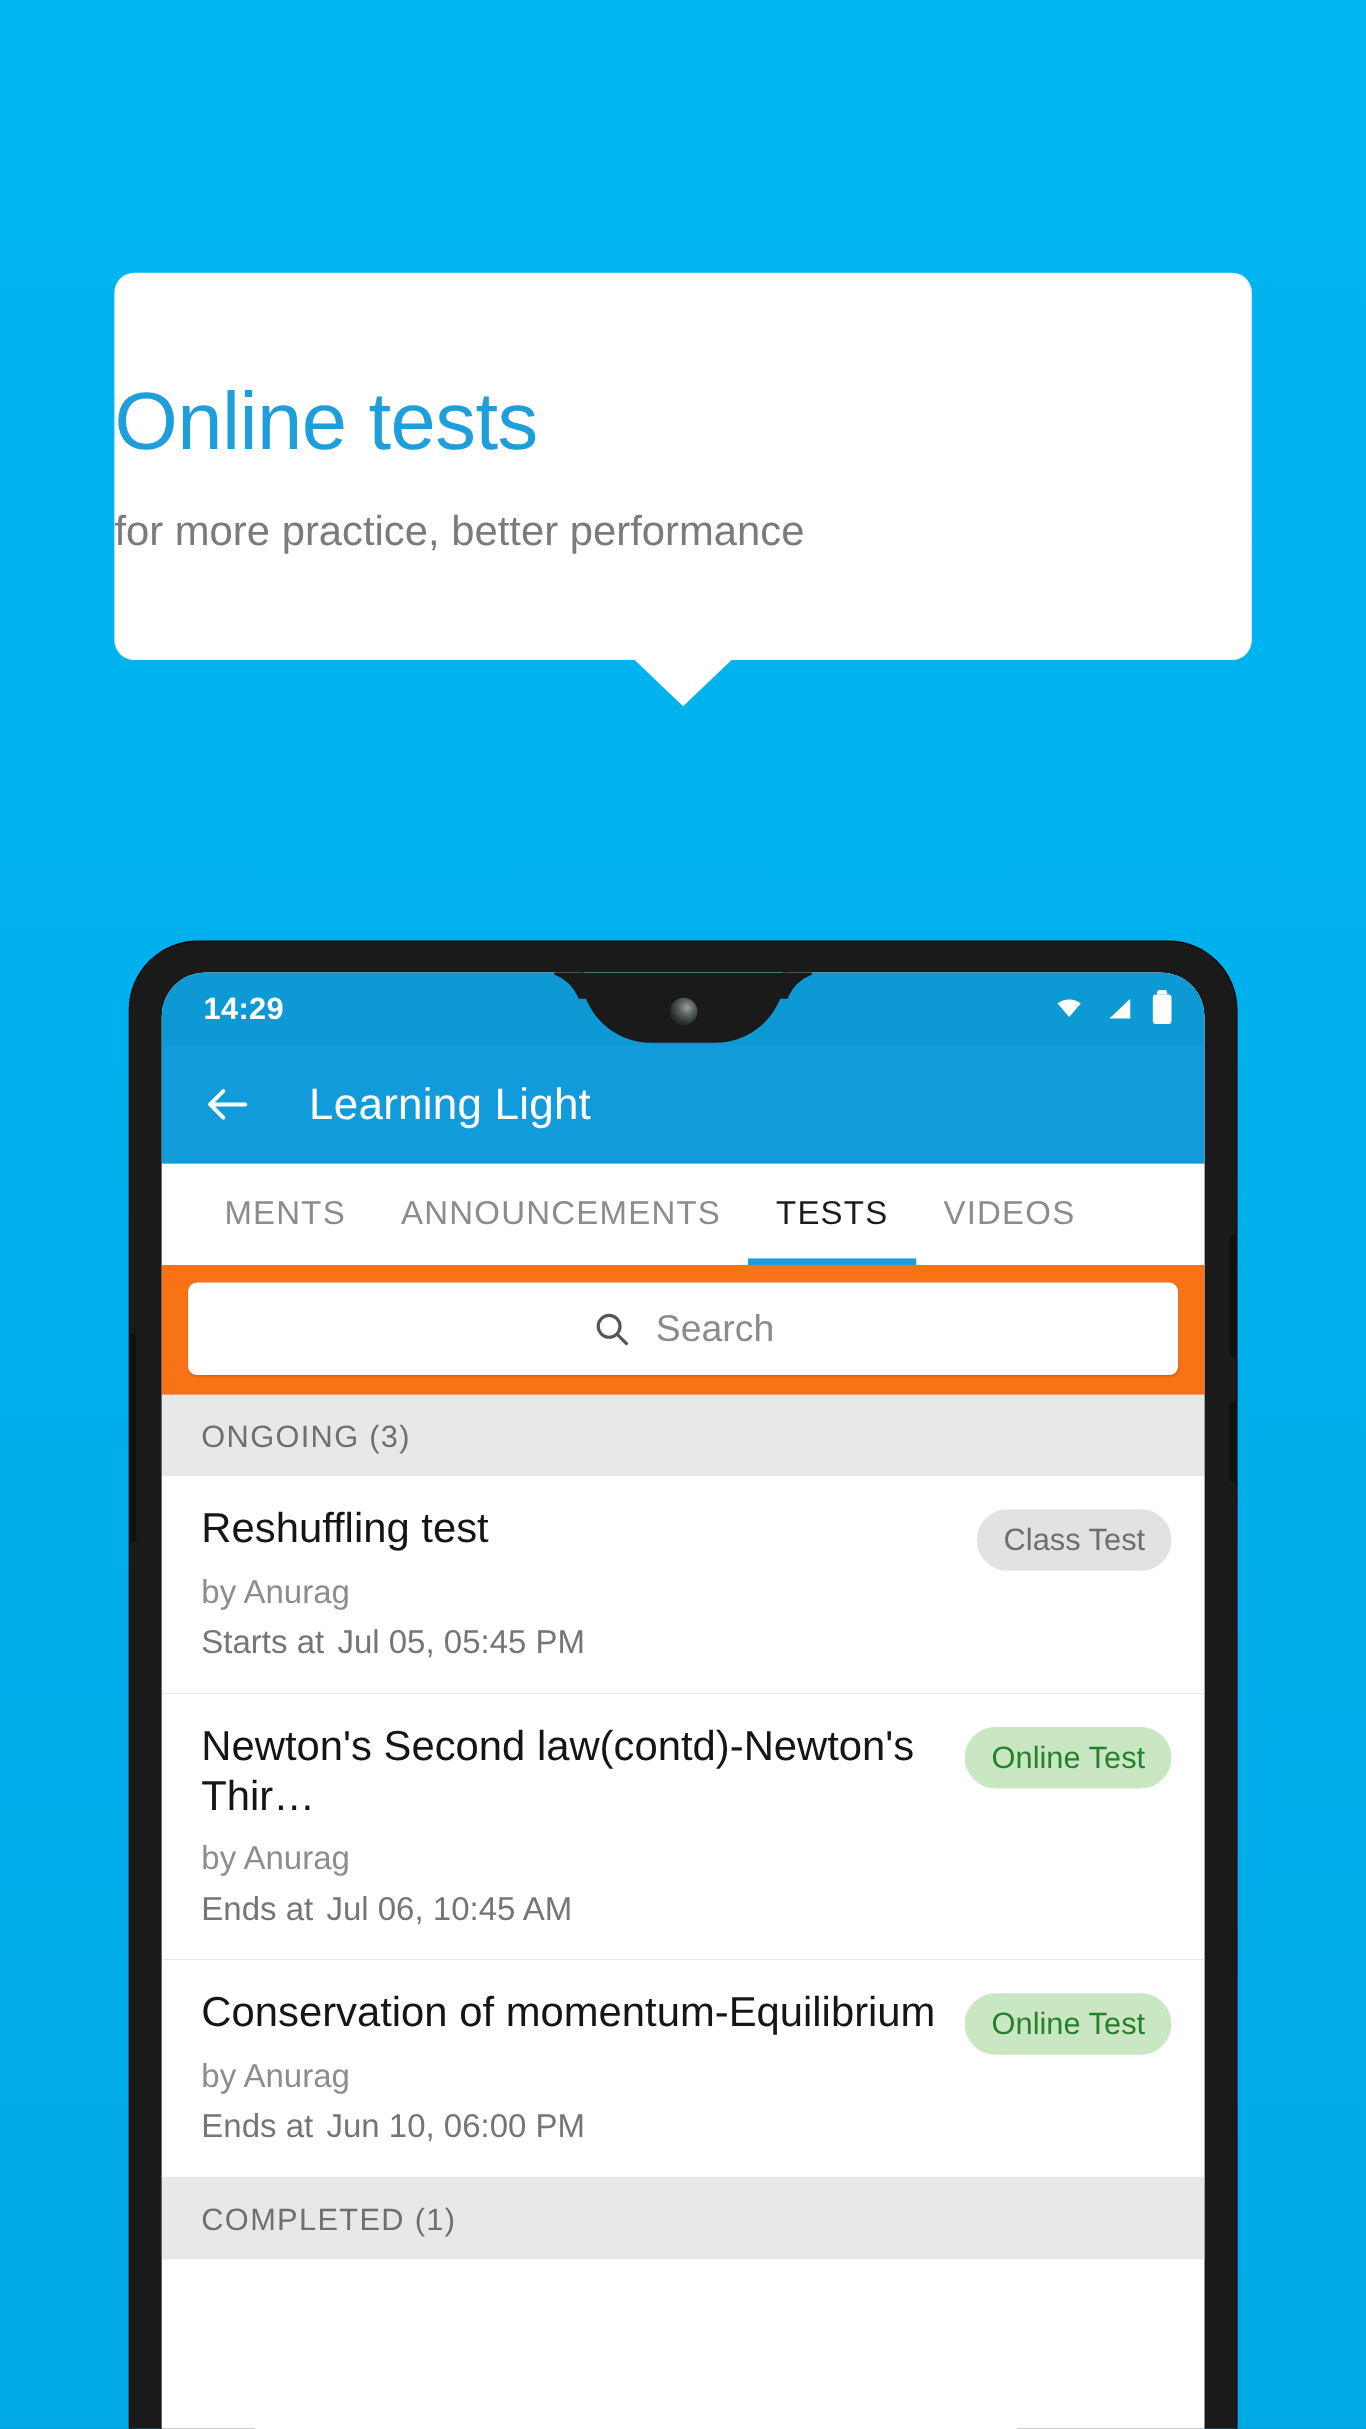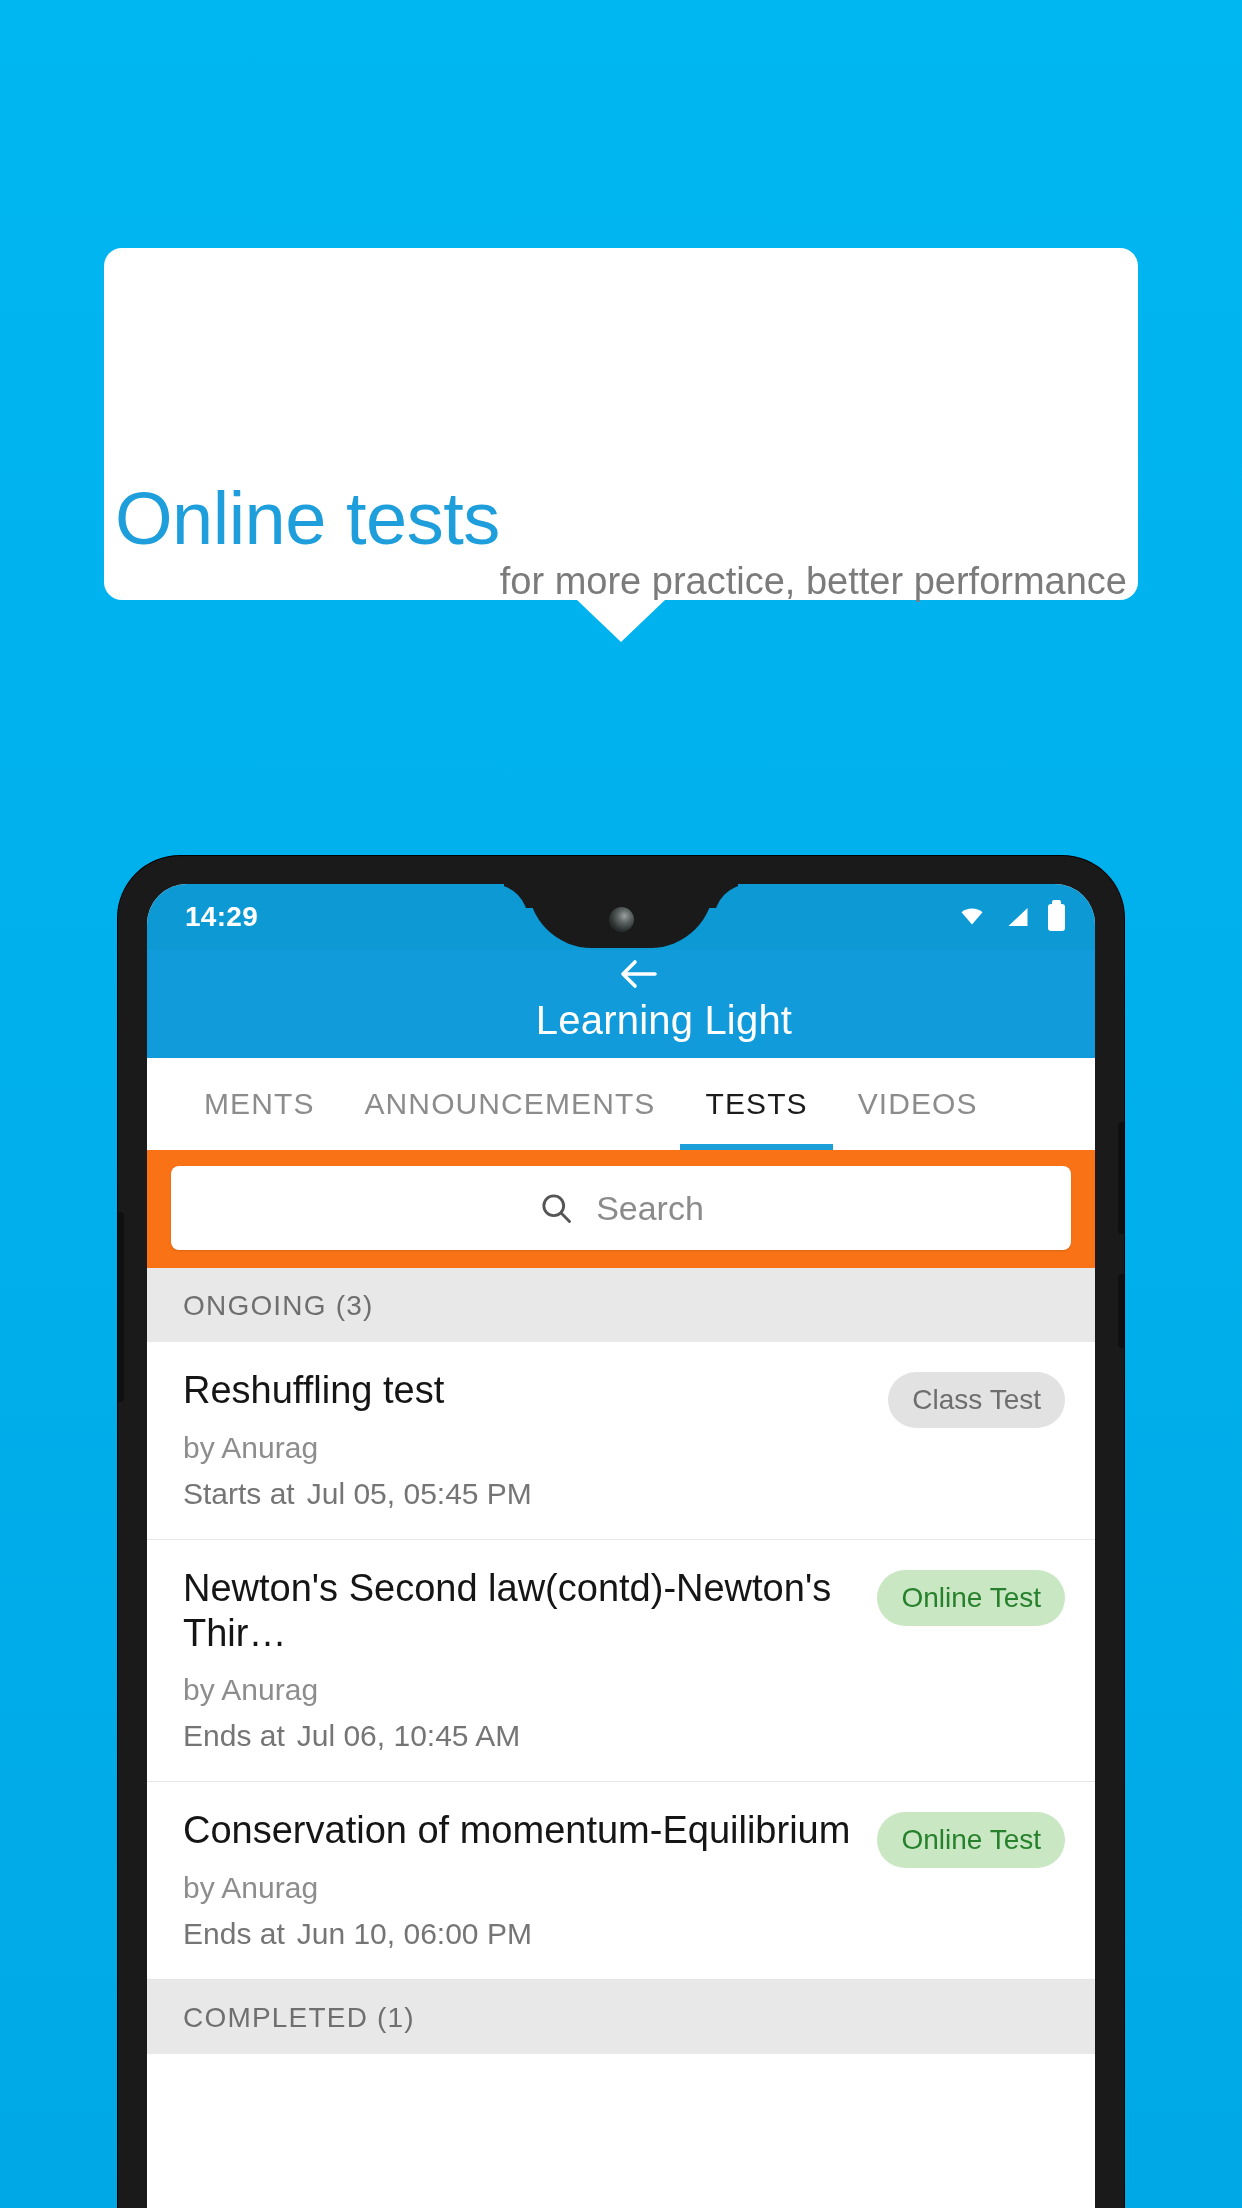--- a/index.html
+++ b/index.html
@@ -17,22 +17,22 @@
     background:linear-gradient(180deg,#00b7f1 0%,#00b0ec 45%,#00a9e6 100%);
   }
 
   
   .bubble{
     position:absolute;
     left:104px; top:248px;
     width:1034px; height:352px;
     background:#ffffff;
     border-radius:18px;
-    display:flex; 
-    align-items:flex-end; justify-content:center;
+    display:flex; flex-direction:column;
+    align-items:flex-start; justify-content:center;
   }
   .bubble-title{
     font-size:74px;
     color:#1e9fdc;
     font-weight:400;
     letter-spacing:-0.5px;
     line-height:1;
     margin-bottom:44px;
   }
   .bubble-sub{
@@ -135,21 +135,20 @@
     margin-top:6px;
   }
 
   
   .appbar{
     height:108px;
     background:#129bdb;
     display:flex;
     align-items:center;
     padding-left:36px;
-    flex-direction:column;
   }
   .back-arrow{ width:48px; height:48px; }
   .appbar-title{
     color:#ffffff;
     font-size:40px;
     font-weight:400;
     margin-left:50px;
     letter-spacing:0.2px;
   }
 

